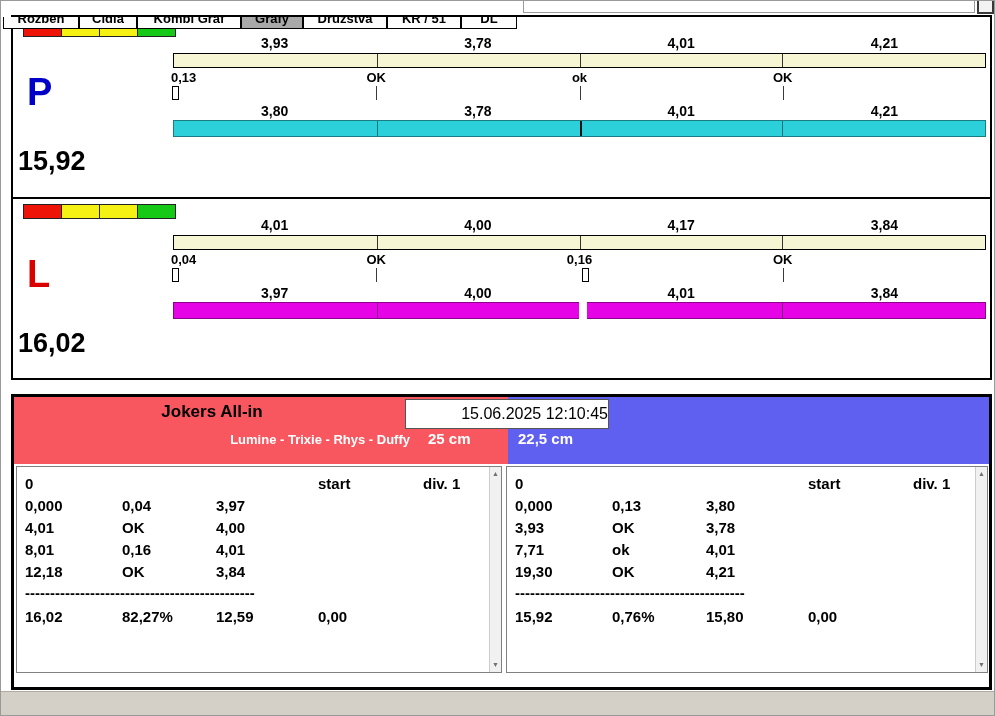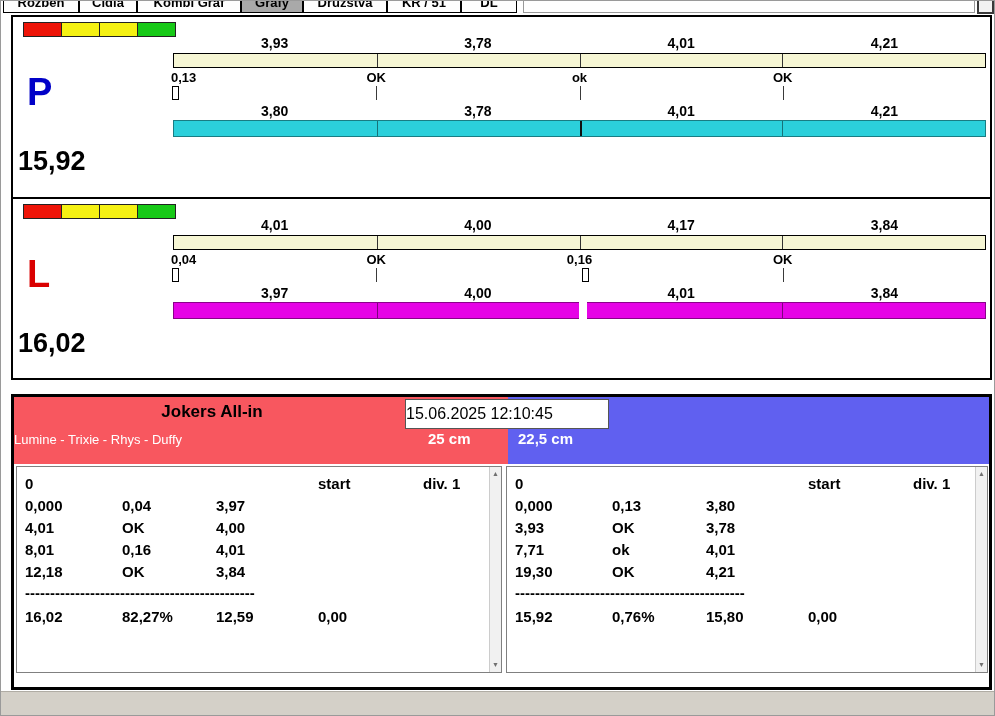--- a/index.html
+++ b/index.html
@@ -1,21 +1,21 @@
 <!DOCTYPE html>
 <html><head>
 <meta charset="utf-8">
 <style>
   *{margin:0;padding:0;box-sizing:border-box}
   html,body{background:#e9e9e9}
   body{font-family:"Liberation Sans",sans-serif}
   .screen{position:relative;width:995px;height:716px;background:#ffffff;border:1px solid #9a9a9a;overflow:hidden}
 
   
-  .tabbar{position:absolute;left:2px;top:0;height:28px;display:flex;z-index:5}
+  .tabbar{position:absolute;left:2px;top:16px;height:28px;display:flex;z-index:5}
   .tab{position:relative;height:12px;border:1px solid #000;border-top:none;background:#fdfdfd;overflow:hidden}
   .tab.active{background:#a9a9a9}
   .tab>span{position:absolute;left:0;right:0;top:-6px;text-align:center;font-size:13px;font-weight:bold;color:#000;white-space:nowrap}
   .topstrip{position:absolute;left:522px;top:0;width:452px;height:12px;background:#fff;border:1px solid #9a9a9a;border-top:none}
   .topbox{position:absolute;left:976px;top:0;width:17px;height:13px;background:#f2f2f2;border:2px solid #3a3a3a;border-top:none}
 
   
   .lane{position:absolute;left:10px;width:981px;background:#fff;border:2px solid #000}
   #laneP{top:14px;height:184px}
   #laneL{top:196px;height:183px}
@@ -45,28 +45,28 @@
 
   
   .board{position:absolute;left:10px;top:393px;width:981px;height:296px;background:#fff;border:3px solid #000}
   .bhead{position:absolute;left:0;top:0;right:0;height:67px;display:flex}
   .thead{position:relative;height:67px}
   .thead-left{width:494px}
   .thead-right{flex:1}
   .team-title{position:absolute;top:5px;font-size:17px;font-weight:bold;color:#000;text-align:center;white-space:nowrap}
   .thead-left .team-title{left:0;width:396px}
   .thead-right .team-title{left:94px;width:388px}
-  .team-sub{position:absolute;top:35px;font-size:13px;font-weight:normal;color:#fff;text-align:left;white-space:nowrap}
+  .team-sub{position:absolute;top:35px;font-size:13px;font-weight:bold;color:#fff;text-align:right;white-space:nowrap}
   .thead-left .team-sub{left:0;width:396px}
   .thead-right .team-sub{left:94px;width:388px}
   .team-height{position:absolute;top:33px;font-size:15px;font-weight:bold;color:#fff;white-space:nowrap}
   .thead-left .team-height{left:414px}
   .thead-right .team-height{left:10px}
   .datetime{position:absolute;left:391px;top:2px;width:204px;height:30px;background:#fff;border:1px solid #555;
-            font-size:16px;color:#000;text-align:left;line-height:28px;white-space:nowrap}
+            font-size:16px;color:#000;text-align:right;line-height:28px;white-space:nowrap}
 
   .rtable{position:absolute;top:69px;height:207px;background:#fff;border:1px solid #808080}
   .rtable.left{left:2px;width:486px}
   .rtable.right{left:492px;width:482px}
   .tbody{position:absolute;left:0;top:0;right:12px;bottom:0;padding:6px 0 0 8px;font-size:15px;font-weight:bold;color:#000;line-height:22px;overflow:hidden}
   .trow{display:grid;grid-template-columns:97px 94px 102px 105px 1fr;white-space:nowrap}
   .sep{height:20px;line-height:20px;width:292px;overflow:hidden;white-space:nowrap}
   .sumrow{margin-top:3px}
   .vscroll{position:absolute;top:0;right:0;bottom:0;width:12px;background:#f1f1f1;border-left:1px solid #cccccc}
   .varrow{position:absolute;left:0;right:0;height:12px;font-size:7px;color:#707070;text-align:center;line-height:12px;cursor:default}

